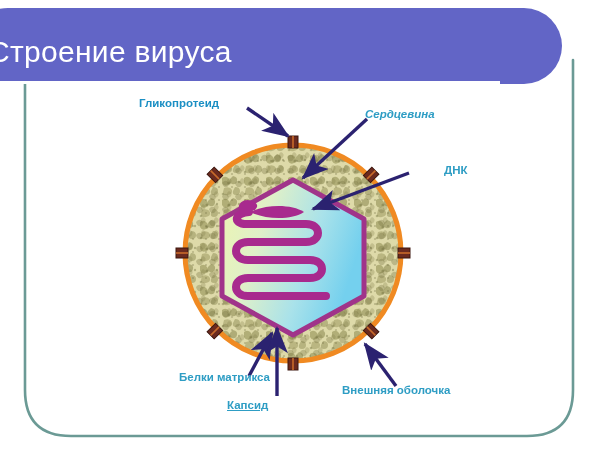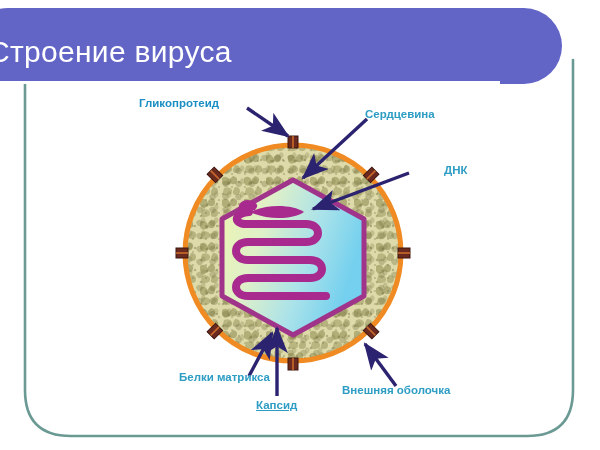--- a/index.html
+++ b/index.html
@@ -212,24 +212,24 @@
         <line x1="249" y1="290" x2="272" y2="247" stroke="#2b2270" stroke-width="3.4" marker-end="url(#arrowHead)"></line>
 
         <line x1="277" y1="310" x2="277" y2="242" stroke="#2b2270" stroke-width="3.4" marker-end="url(#arrowHead)"></line>
 
         <line x1="396" y1="300" x2="365" y2="258" stroke="#2b2270" stroke-width="3.4" marker-end="url(#arrowHead)"></line>
       </g>
     </svg>
 
     <div class="vlabel dark" style="left:139px; top:11px;">Гликопротеид</div>
 
-    <div class="vlabel teal" style="left:365px; top:22px;">Сердцевина</div>
+    <div class="vlabel teal" style="left:365px; top:22px;font-style:italic;">Сердцевина</div>
 
     <div class="vlabel teal" style="left:412px; top:78px;margin-left:32px;">ДНК</div>
 
     <div class="vlabel teal" style="left:133px; top:285px;padding-left:46px;">Белки матрикса</div>
 
-    <div class="vlabel teal" style="left:256px; top:313px;text-decoration:underline;">Капсид</div>
+    <div class="vlabel teal" style="left:227px; top:313px;text-decoration:underline;">Капсид</div>
 
     <div class="vlabel teal" style="left:330px; top:298px;padding-left:12px;">Внешняя оболочка</div>
 
   </div>
 </div>
 
 </body></html>

